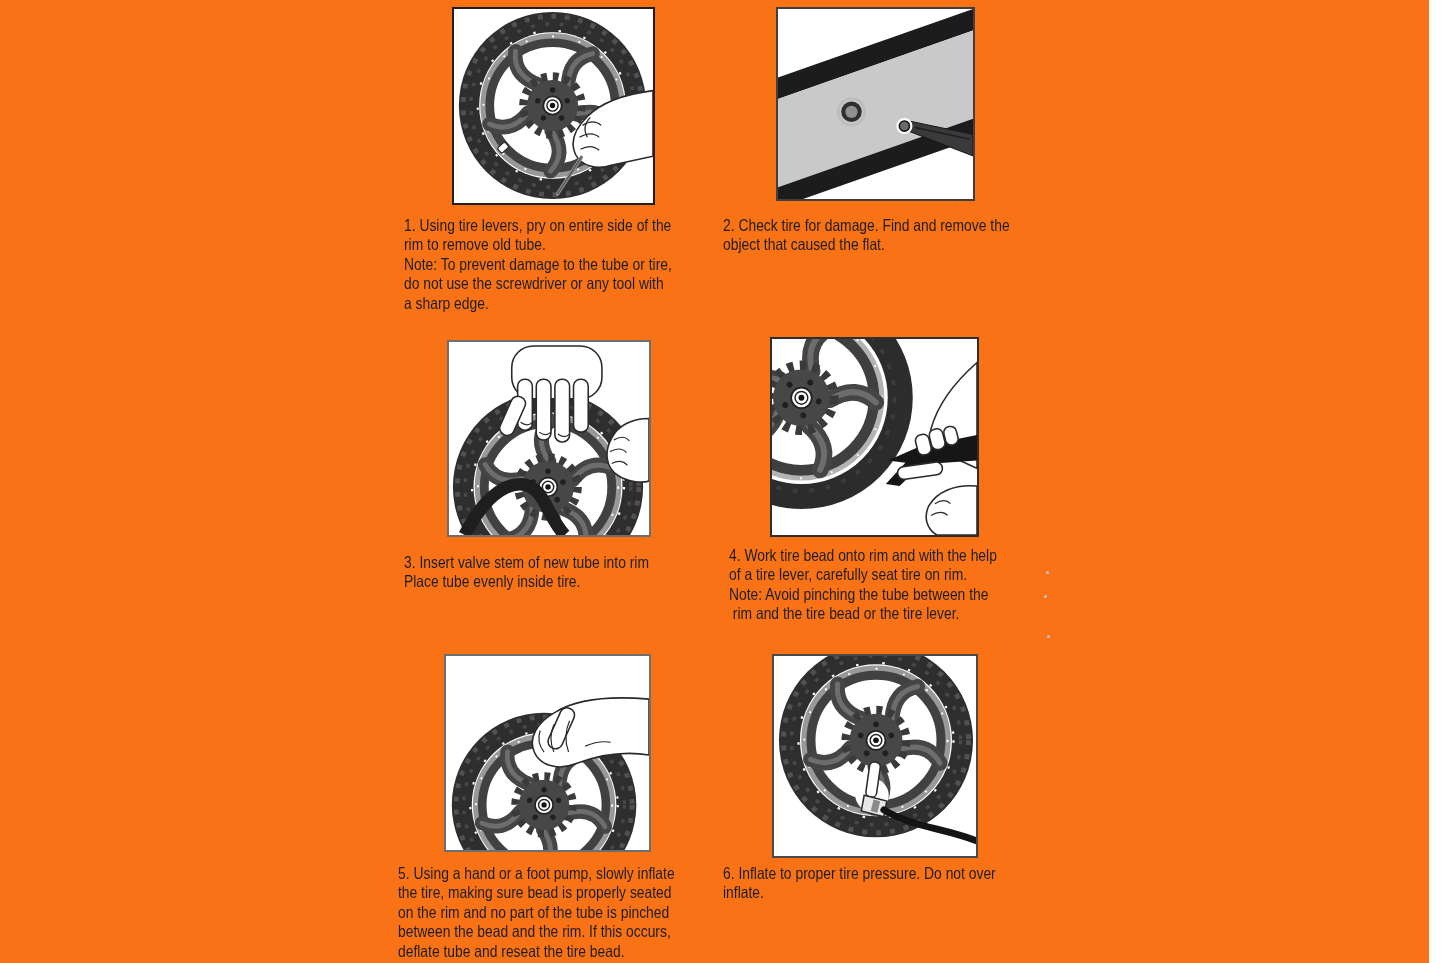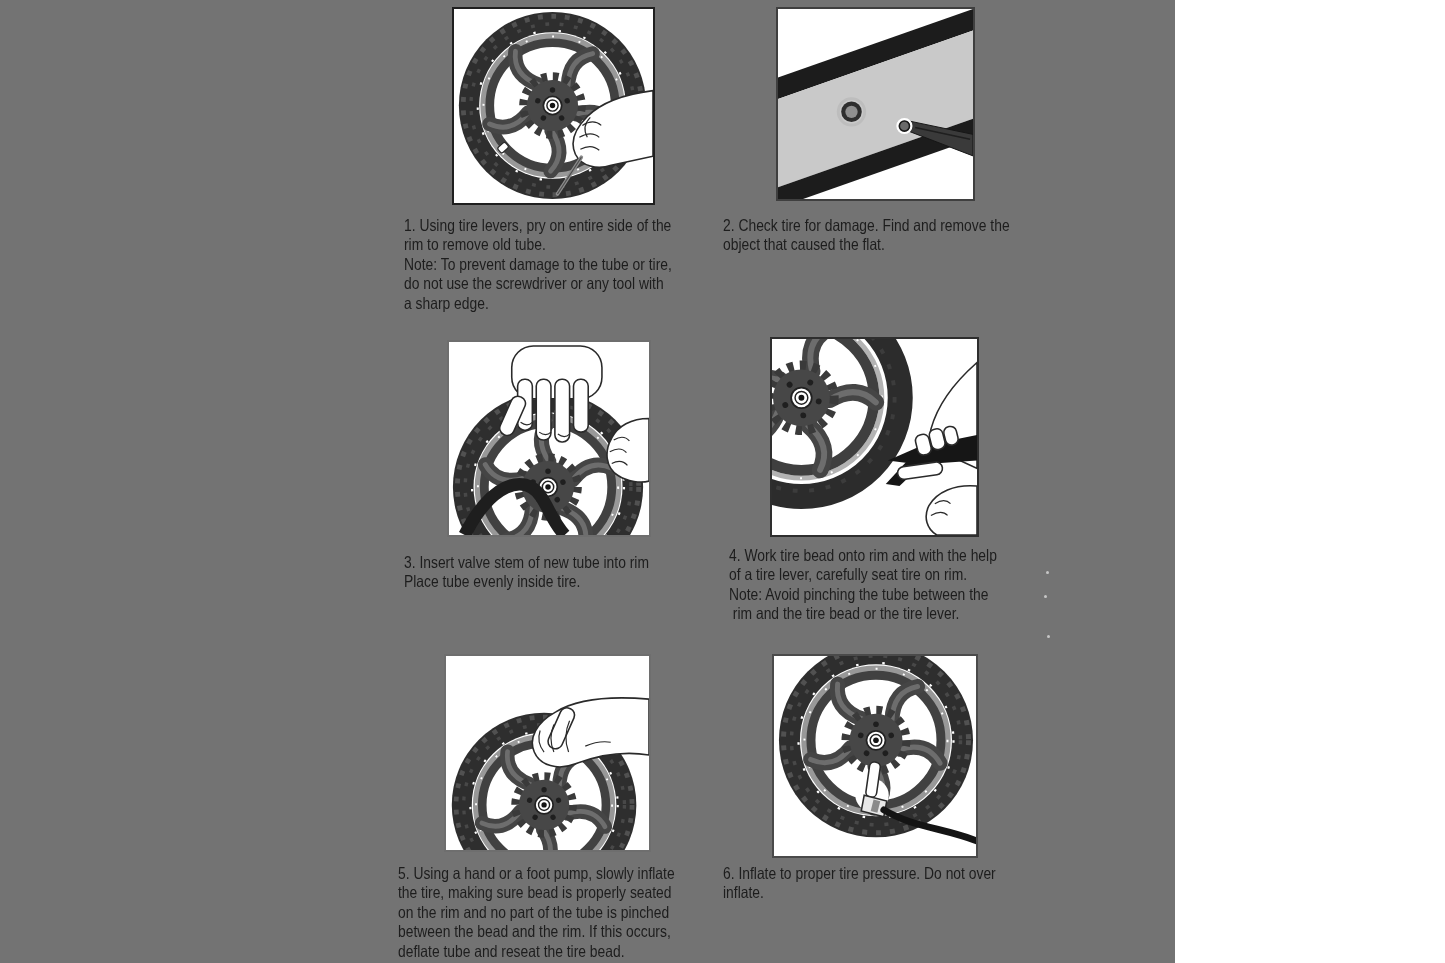--- a/index.html
+++ b/index.html
@@ -1,17 +1,17 @@
 <!DOCTYPE html>
 <html><head>
 <meta charset="utf-8">
 <style>
   html,body{margin:0;padding:0;background:#ffffff;}
   .stage{
-    position:relative;width:1175px;height:963px;background:#737373;
+    position:relative;width:1429px;height:963px;background:#f97316;
     overflow:hidden;font-family:"Liberation Sans",sans-serif;
   }
   .panel{
     position:absolute;margin:0;background:#ffffff;box-sizing:border-box;
     border:2px solid #333;overflow:hidden;
   }
   .panel svg{display:block;width:100%;height:100%;}
   .caption{
     position:absolute;margin:0;white-space:pre-line;
     font:400 16.5px/19.4px "Liberation Sans",sans-serif;

